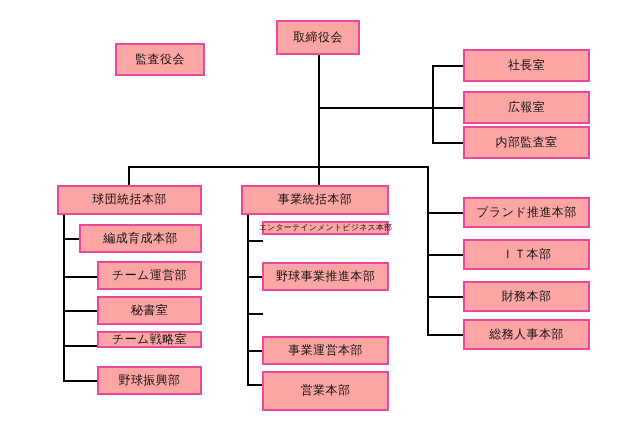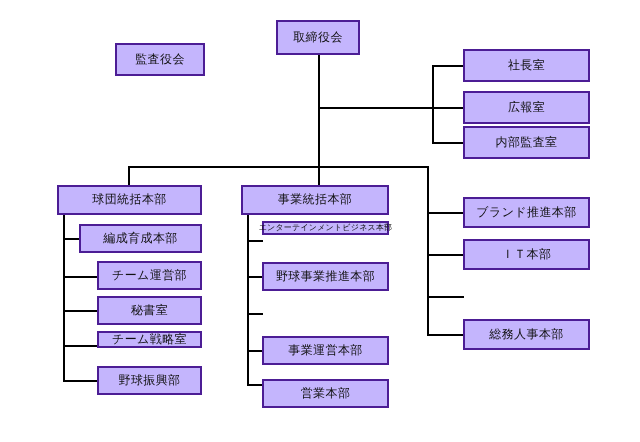--- a/index.html
+++ b/index.html
@@ -19,22 +19,22 @@
     position: relative;
     width: 640px;
     height: 442px;
     background: #ffffff;
   }
 
   
   .box {
     position: absolute;
     box-sizing: border-box;
-    background: #c4b5fd;
-    border: 2px solid #4c1d95;
+    background: #fca5a5;
+    border: 2px solid #ec4899;
     display: flex;
     align-items: center;
     justify-content: center;
     text-align: center;
     color: #111111;
     font-size: 12px;
     line-height: 1.15;
     letter-spacing: 0.4px;
     white-space: nowrap;
   }
@@ -106,19 +106,20 @@
   <div class="box" style="left:97px; top:261px; width:105px; height:29px;">チーム運営部</div>
   <div class="box" style="left:97px; top:296px; width:105px; height:29px;">秘書室</div>
   <div class="box" style="left:97px; top:331px; width:105px; height:17px;">チーム戦略室</div>
   <div class="box" style="left:97px; top:366px; width:105px; height:29px;">野球振興部</div>
 
   <div class="box" style="left:241px; top:185px; width:148px; height:30px;">事業統括本部</div>
 
   <div class="box tiny" style="left:262px; top:221px; width:127px; height:14px;font-family:Liberation Serif, serif;">エンターテインメントビジネス本部</div>
   <div class="box" style="left:262px; top:262px; width:127px; height:29px;">野球事業推進本部</div>
   <div class="box" style="left:262px; top:336px; width:127px; height:29px;">事業運営本部</div>
-  <div class="box" style="left:262px; top:371px; width:127px; height:29px;margin-top:8px;">営業本部</div>
+  <div class="box" style="left:262px; top:371px; width:127px; height:40px;">営業本部</div>
 
   <div class="box" style="left:463px; top:197px; width:127px; height:31px;">ブランド推進本部</div>
   <div class="box" style="left:463px; top:239px; width:127px; height:31px;">ＩＴ本部</div>
+  <div class="box" style="left:463px; top:281px; width:127px; height:31px;">財務本部</div>
   <div class="box" style="left:463px; top:319px; width:127px; height:31px;">総務人事本部</div>
 
 </div>
 
 </body></html>

